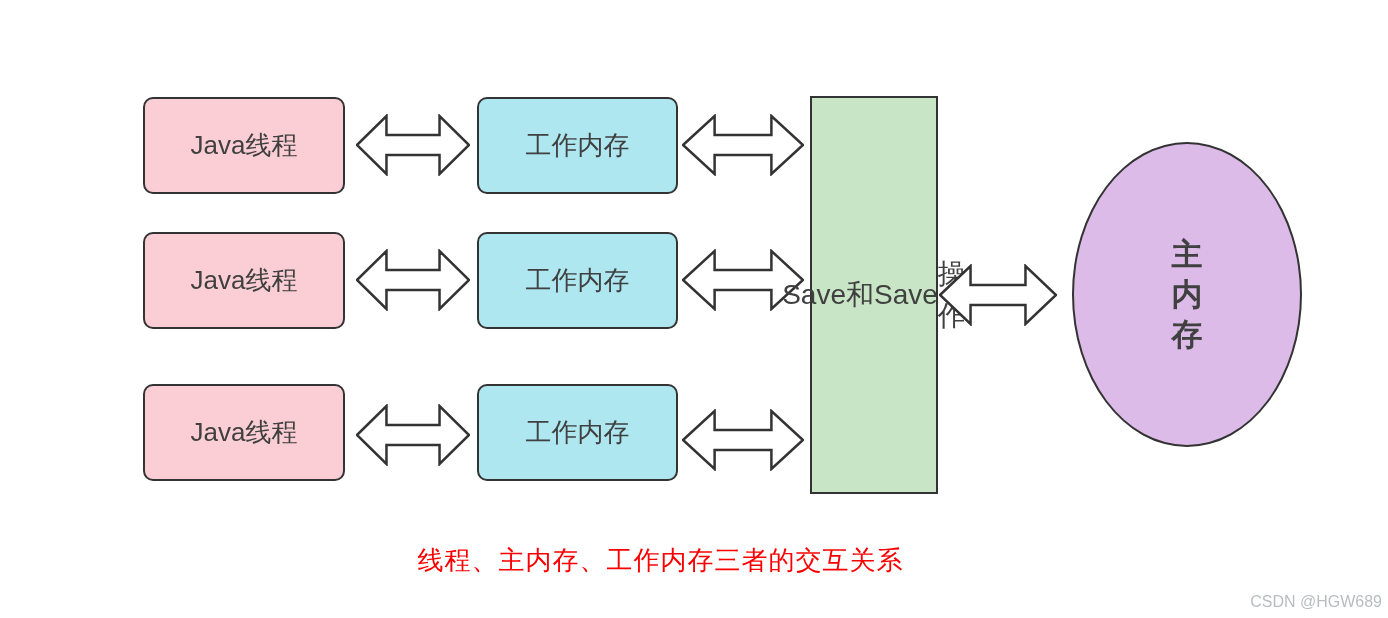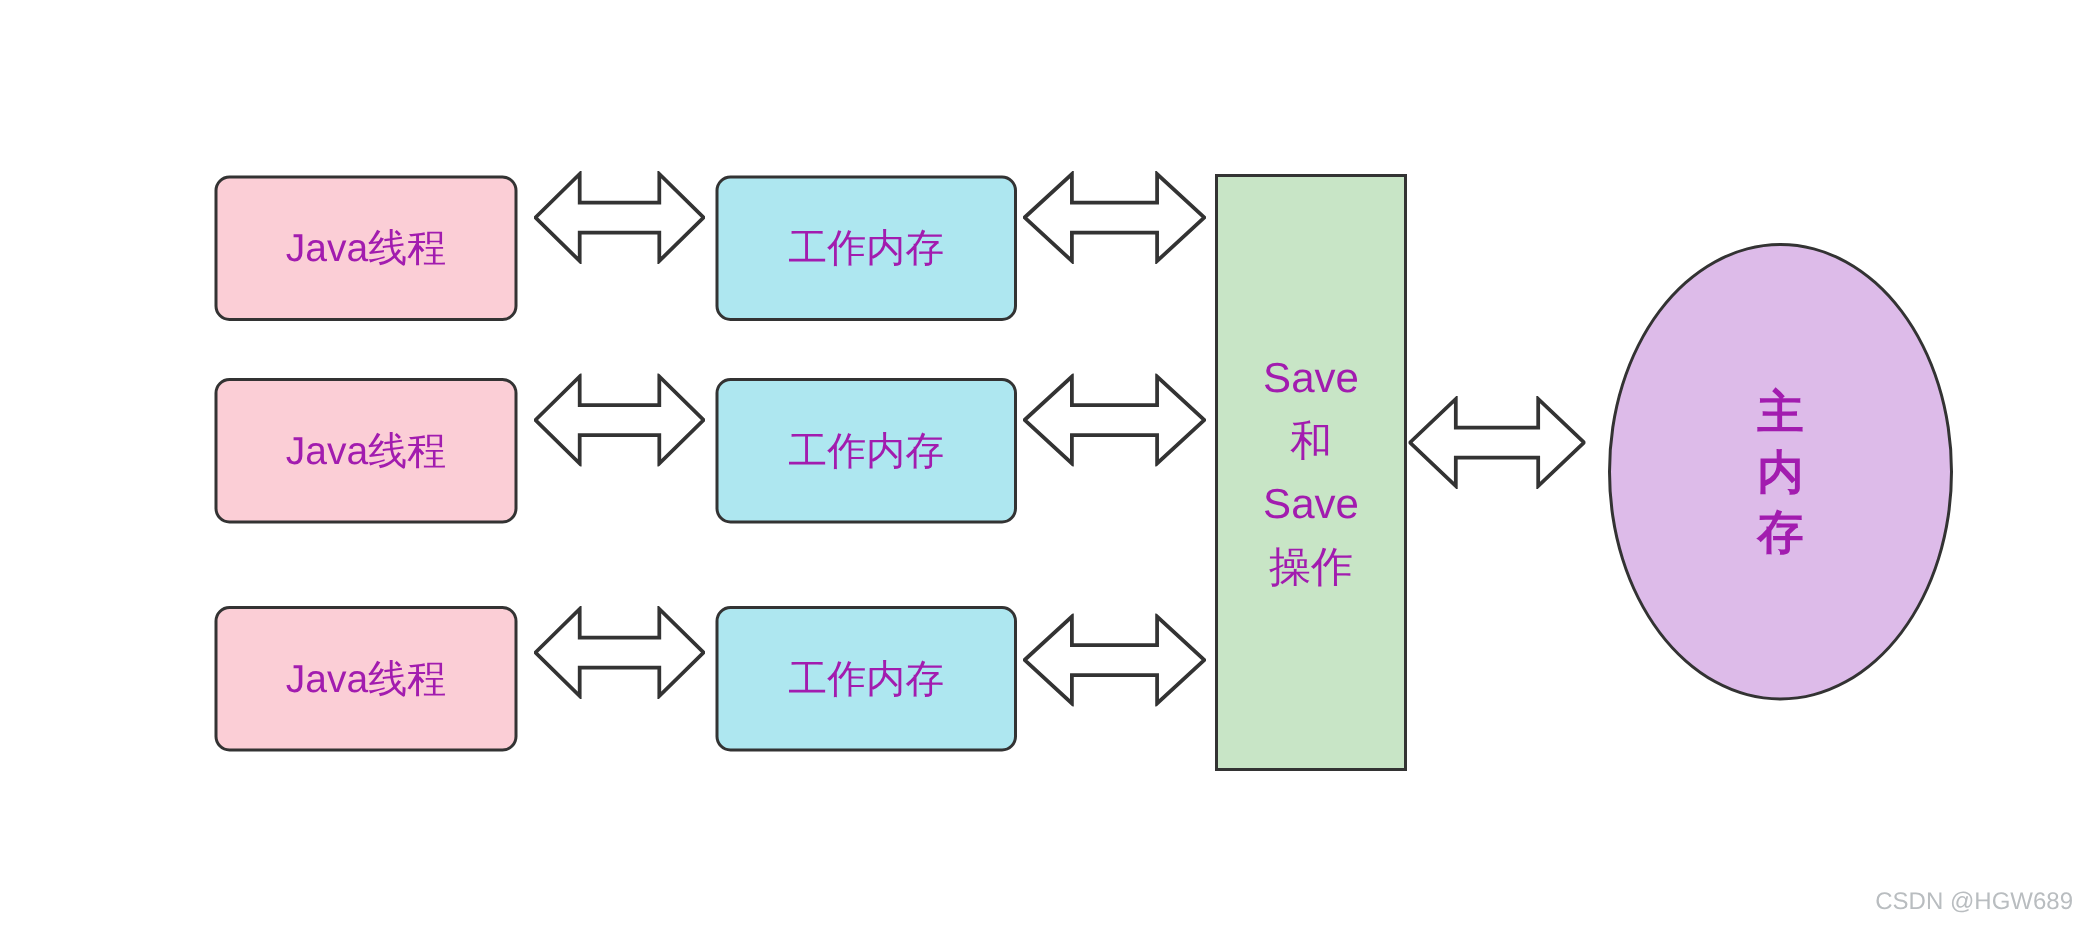--- a/index.html
+++ b/index.html
@@ -20,24 +20,23 @@
     height:618px;
     background:#ffffff;
     overflow:hidden;
   }
   .node{
     position:absolute;
     display:flex;
     align-items:center;
     justify-content:center;
     border:2px solid var(--border);
-    color:#a21caf;
+    color:#404040;
     font-size:26px;
     text-align:right;
-    margin-top:20px;
   }
   .thread-box{
     left:143px;
     width:202px;
     height:97px;
     border-radius:10px;
     background:var(--thread-fill);
   }
   .working-box{
     left:477px;
@@ -50,21 +49,21 @@
   .row2{top:232px;}
   .row3{top:384px;}
   .save-load-box{
     left:810px;
     top:96px;
     width:128px;
     height:398px;
     background:var(--save-load-fill);
     font-size:28px;
     line-height:42px;
-    flex-direction:column;
+    flex-direction:row;
   }
   .main-memory{
     left:1072px;
     top:142px;
     width:230px;
     height:305px;
     border-radius:50%;
     background:var(--main-memory-fill);
     font-size:31px;
     font-weight:600;
@@ -163,16 +162,17 @@
   <svg class="arrow a-gm" viewBox="0 0 116 62" preserveAspectRatio="none">
       <polygon points="1,31 31,2 31,21 85,21 85,2 115,31 85,60 85,41 31,41 31,60"></polygon>
     </svg>
 
   <div class="node main-memory">
     <span>主</span>
     <span>内</span>
     <span>存</span>
   </div>
 
+  <div class="caption">线程、主内存、工作内存三者的交互关系</div>
 
   <div class="watermark">CSDN @HGW689</div>
 
 </div>
 
 </body></html>

